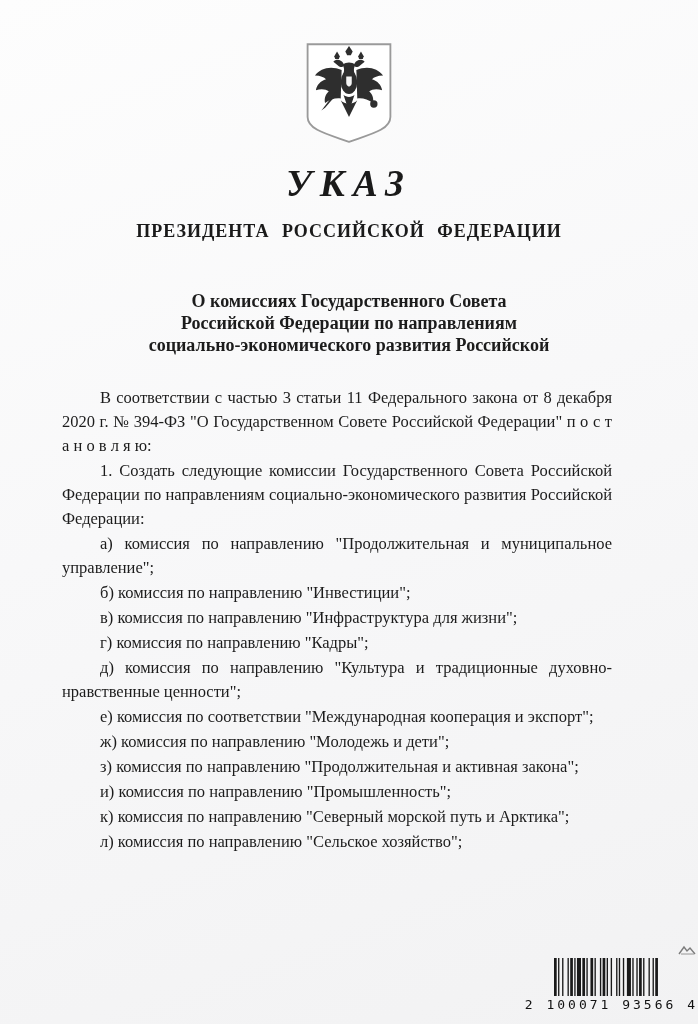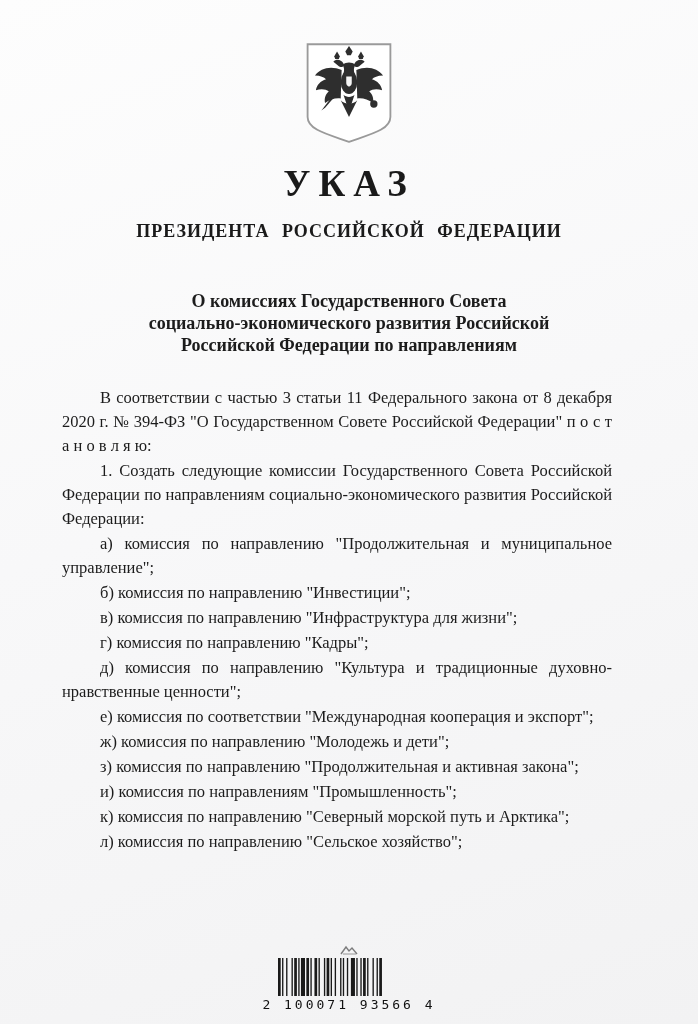--- a/index.html
+++ b/index.html
@@ -28,20 +28,21 @@
     width: 92px;
     height: 110px;
   }
   .decree-title {
     margin: 14px 0 0 0;
     text-align: center;
     font-size: 37px;
     font-weight: bold;
     letter-spacing: 8px;
     color: #1a1a1a;
+    font-style: italic;
   }
   .decree-subtitle {
     margin: 16px 0 0 0;
     text-align: center;
     font-size: 18px;
     font-weight: bold;
     letter-spacing: 1px;
     word-spacing: 7px;
     color: #1a1a1a;
   }
@@ -64,21 +65,21 @@
     text-align: justify;
     text-align-last: left;
   }
   .barcode-block {
     position: absolute;
     left: 0;
     right: 0;
     bottom: 12px;
     display: flex;
     flex-direction: column;
-    align-items: center;
+    align-items: flex-end;
   }
   .print-mark {
     height: 12px;
     margin-bottom: 1px;
     color: #5a5a5a;
     font-size: 9px;
     line-height: 10px;
     font-family: "DejaVu Sans", sans-serif;
     opacity: .75;
   }
@@ -131,36 +132,36 @@
         <path d="M47,38 h6 v7 c0,3 -3,4 -3,4 c0,0 -3,-1 -3,-4 z" fill="#f5f5f5"></path>
       </g>
     </svg>
   </div>
 
   <h1 class="decree-title">УКАЗ</h1>
   <h2 class="decree-subtitle">ПРЕЗИДЕНТА РОССИЙСКОЙ ФЕДЕРАЦИИ</h2>
 
   <div class="subject">
     <div>О комиссиях Государственного Совета</div>
+    <div>Российской Федерации по направлениям</div>
     <div>социально-экономического развития Российской</div>
-    <div>Российской Федерации по направлениям</div>
   </div>
 
   <div class="body-text">
     <p>В соответствии с частью 3 статьи 11 Федерального закона от 8 декабря 2020 г. № 394-ФЗ "О Государственном Совете Российской Федерации" п о с т а н о в л я ю:</p>
     <p>1. Создать следующие комиссии Государственного Совета Российской Федерации по направлениям социально-экономического развития Российской Федерации:</p>
     <p>а) комиссия по направлению "Продолжительная и муниципальное управление";</p>
     <p>б) комиссия по направлению "Инвестиции";</p>
     <p>в) комиссия по направлению "Инфраструктура для жизни";</p>
     <p>г) комиссия по направлению "Кадры";</p>
     <p>д) комиссия по направлению "Культура и традиционные духовно-нравственные ценности";</p>
     <p>е) комиссия по соответствии "Международная кооперация и экспорт";</p>
     <p>ж) комиссия по направлению "Молодежь и дети";</p>
     <p>з) комиссия по направлению "Продолжительная и активная закона";</p>
-    <p>и) комиссия по направлениям "Промышленность";</p>
+    <p>и) комиссия по направлению "Промышленность";</p>
     <p>к) комиссия по направлению "Северный морской путь и Арктика";</p>
     <p>л) комиссия по направлению "Сельское хозяйство";</p>
   </div>
 
   <div class="barcode-block">
     <div class="print-mark">
       <svg width="22" height="11" viewBox="0 0 22 11">
         <path d="M3,9 L8,2 L11,6 L14,3 L19,9" fill="none" stroke="#555" stroke-width="1.4"></path>
         <path d="M5,9 h13" stroke="#777" stroke-width="1"></path>
       </svg>

